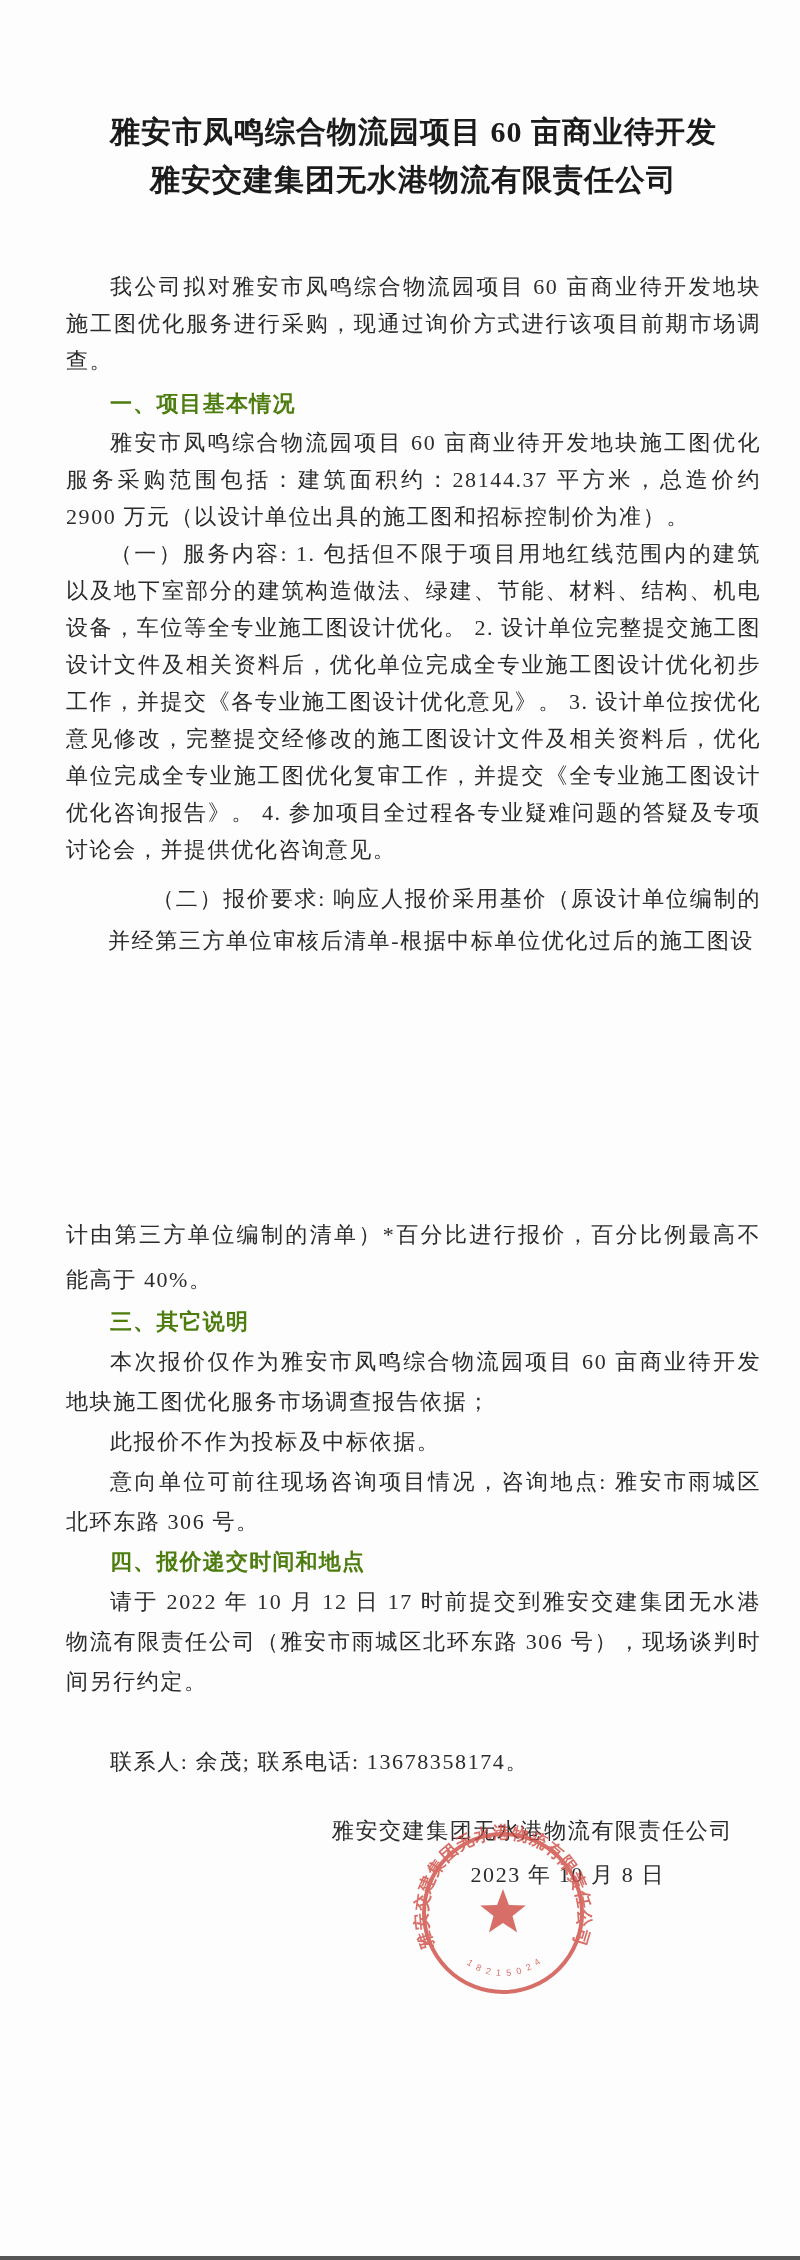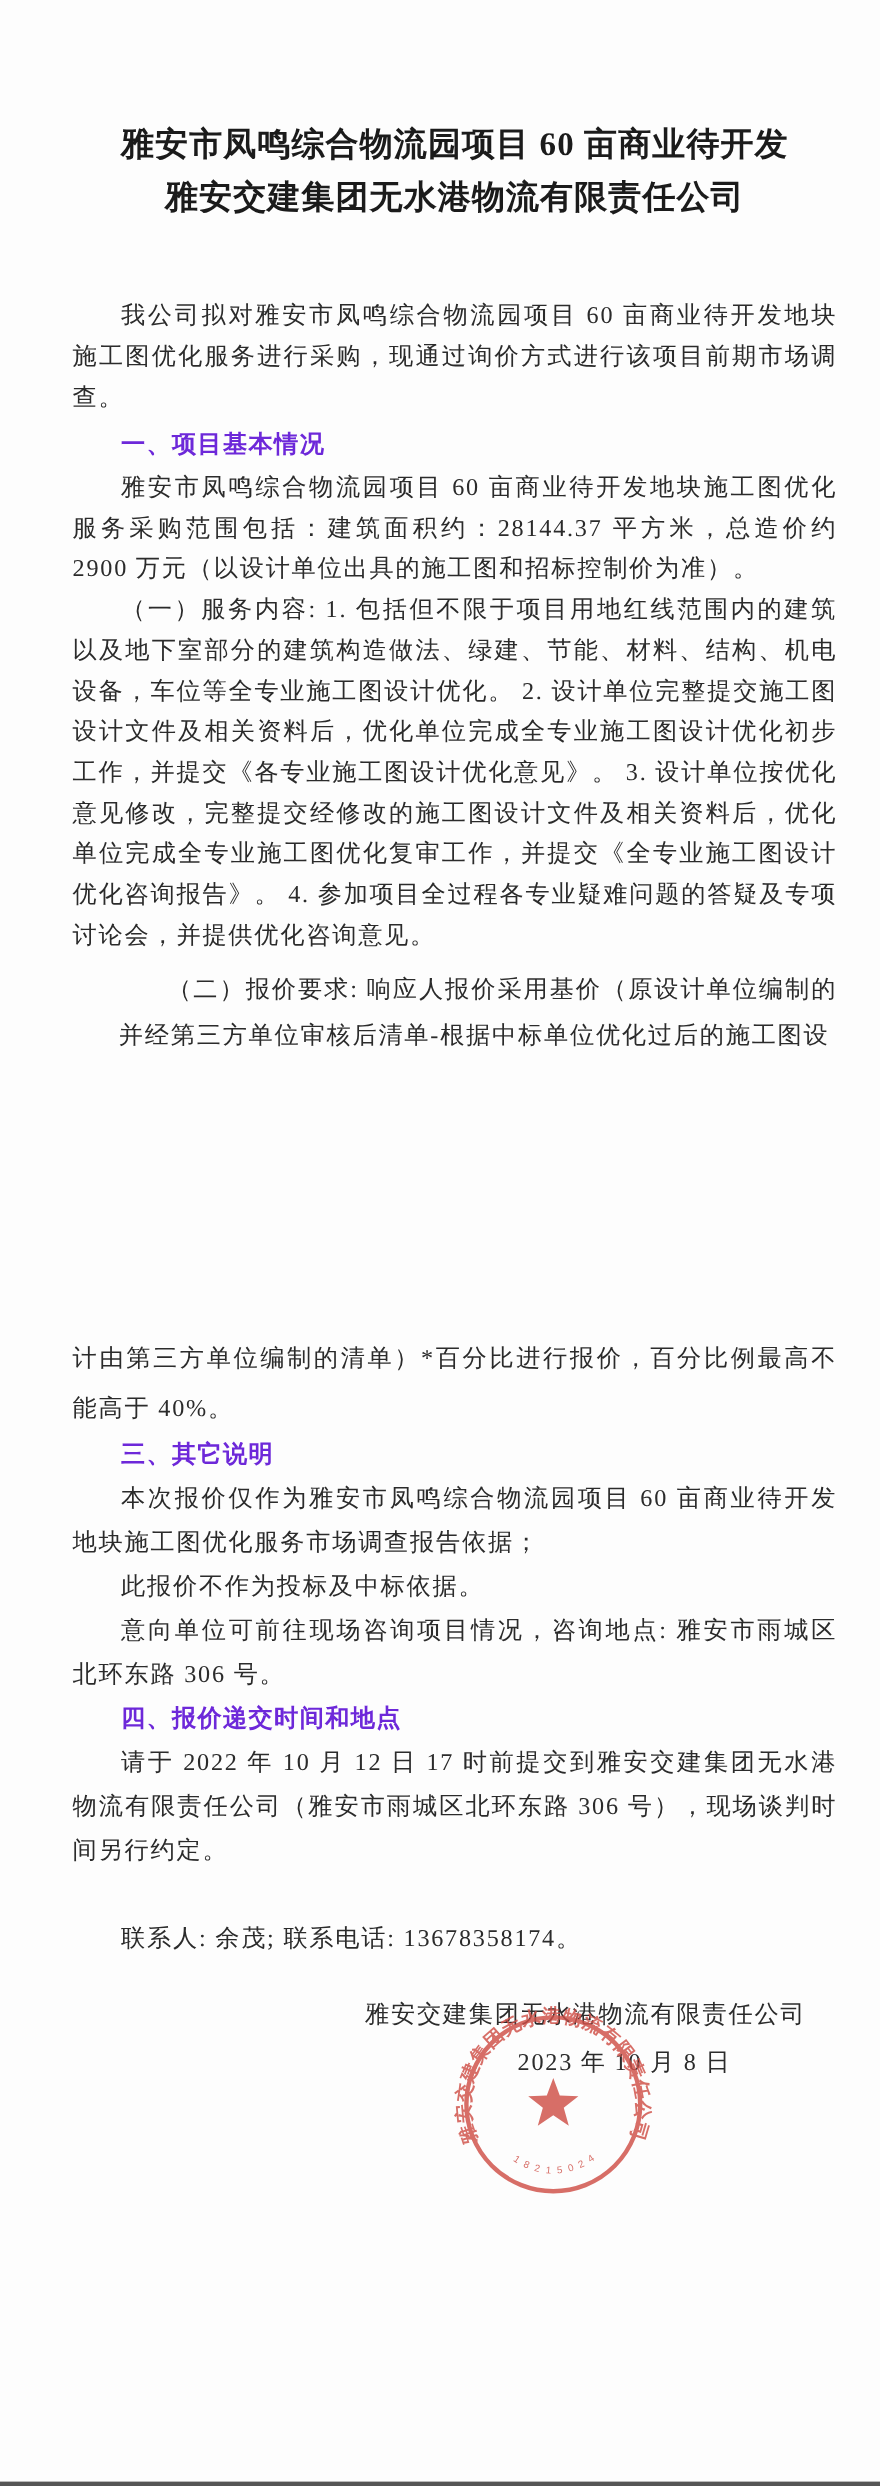--- a/index.html
+++ b/index.html
@@ -42,21 +42,21 @@
   .looser { line-height: 45px; }
   .p2     { line-height: 40px; }
   .sec-heading {
     margin: 0;
     font-family: Liberation Serif, serif;
     font-weight: bold;
     font-size: 22px;
     line-height: 40px;
     letter-spacing: 1.2px;
     text-indent: 2em;
-    color: #6d28d9;
+    color: #4d7c0f;
   }
   .mt-intro   { margin-top: 64px; }
   .mt-h1      { margin-top: 5px; }
   .mt-item2   { margin-top: 10px; margin-left: 42px; }
   .page-break { height: 250px; }
   .mt-h3      { }
   .mt-contact { margin-top: 40px; }
   .signature-block {
     margin-top: 28px;
     text-align: right;

